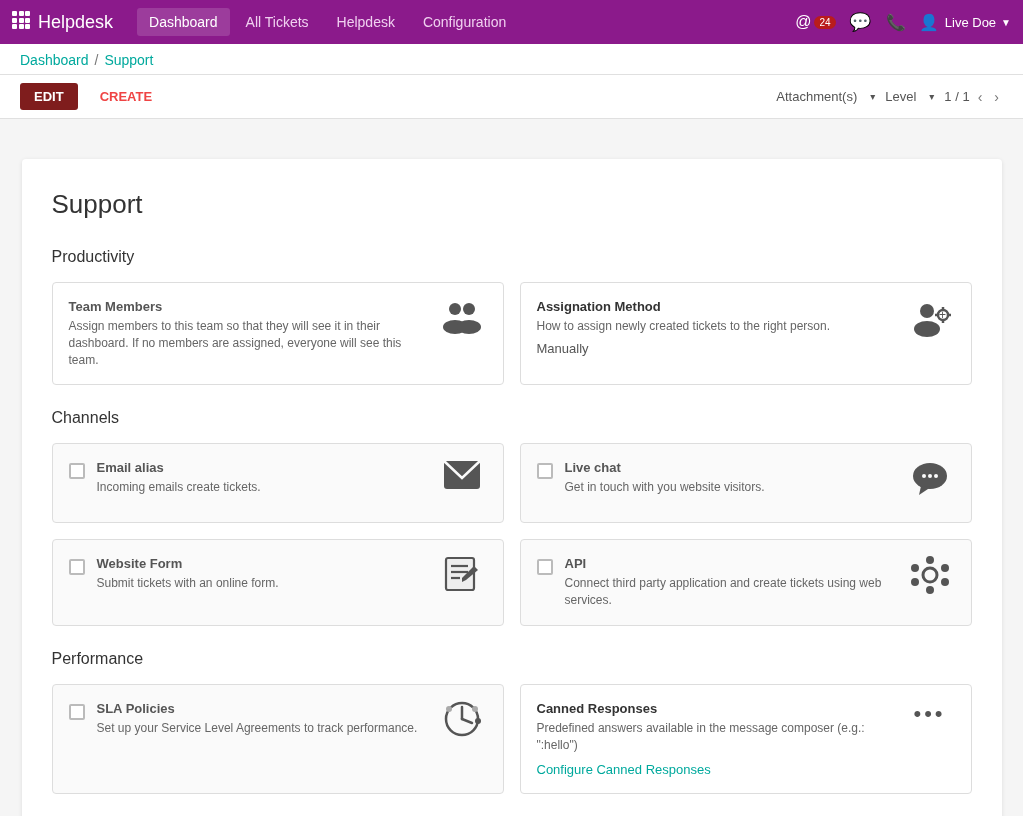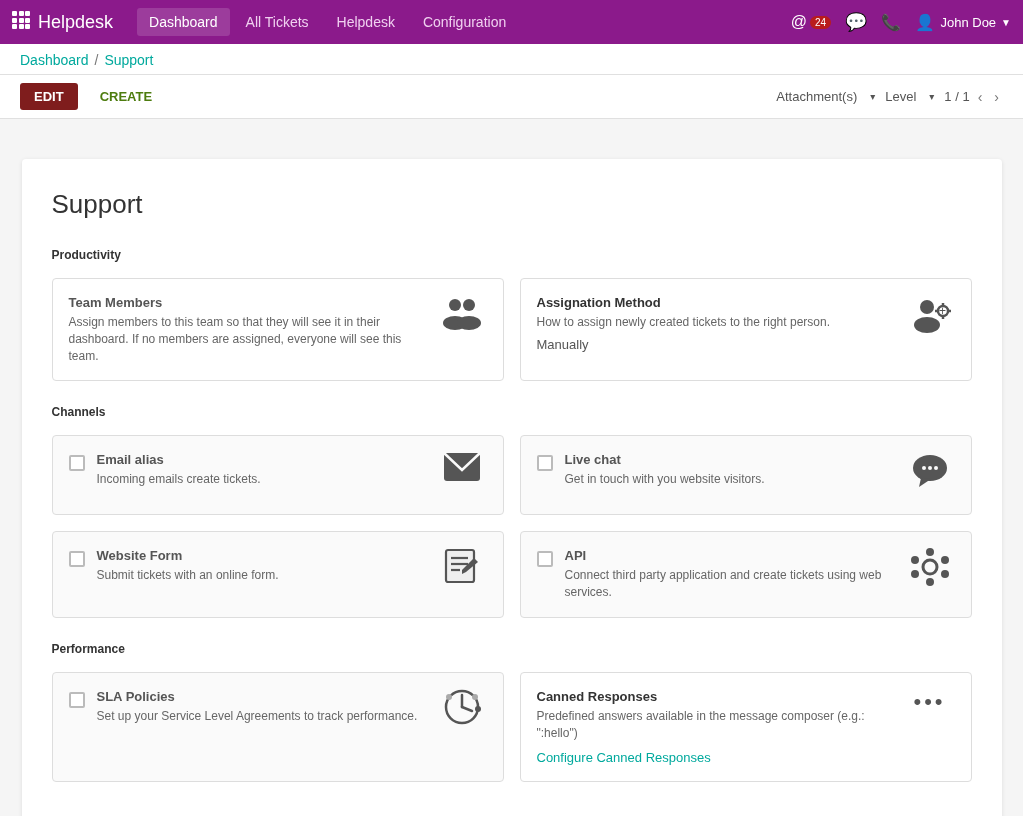--- a/index.html
+++ b/index.html
@@ -49,21 +49,21 @@
       display: flex; align-items: center; gap: 8px;
       padding: 8px 20px;
       border-bottom: 1px solid #e0e0e0;
     }
     .btn-edit {
       background: #7f1d1d; color: #fff; border: none;
       padding: 6px 14px; font-size: 13px; font-weight: bold;
       border-radius: 3px; cursor: pointer;
     }
     .btn-create {
-      background: transparent; color: #4d7c0f; border: none;
+      background: transparent; color: #ef4444; border: none;
       padding: 6px 14px; font-size: 13px; font-weight: bold;
       cursor: pointer; border-radius: 3px;
     }
     .toolbar-spacer { flex: 1; }
     .toolbar-actions { display: flex; align-items: center; gap: 10px; }
     .dropdown-btn {
       background: transparent; border: none; cursor: pointer;
       color: #555; font-size: 13px; display: flex; align-items: center; gap: 13px;
     }
     .dropdown-btn .caret { font-size: 10px; }
@@ -77,21 +77,21 @@
       max-width: 980px; margin: 20px auto; padding: 30px;
       background: #fff; border-radius: 4px;
       box-shadow: 0 1px 4px rgba(0,0,0,0.1);
     }
     .page-title {
       font-size: 26px; font-weight: 400; color: #333; margin-bottom: 28px;
     }
 
     
     .section-title {
-      font-size: 12px; font-weight: 700; color: #333;
+      font-size: 16px; font-weight: 400; color: #333;
       margin-bottom: 16px; margin-top: 20px;
     }
 
     
     .card-grid {
       display: grid; grid-template-columns: 1fr 1fr; gap: 16px;
       margin-bottom: 24px;
     }
 
     .card {
@@ -153,21 +153,21 @@
   </div>
   <div class="nav-right">
     <span class="icon-badge">
       <span style="font-size:16px;">@</span>
       <span class="badge">24</span>
     </span>
     <span style="font-size:18px;">💬</span>
     <span style="font-size:16px;">📞</span>
     <span class="user">
       <span style="font-size:16px;">👤</span>
-      <span>John Doe</span>
+      <span>Live Doe</span>
       <span style="font-size:10px;">▼</span>
     </span>
   </div>
 </nav>
 
 <div class="breadcrumb-bar">
   <div class="breadcrumb">
     <a style="color:#00a99d; text-decoration:none;">Dashboard</a>
     <span style="color:#777;">/</span>
     <span>Support</span>

